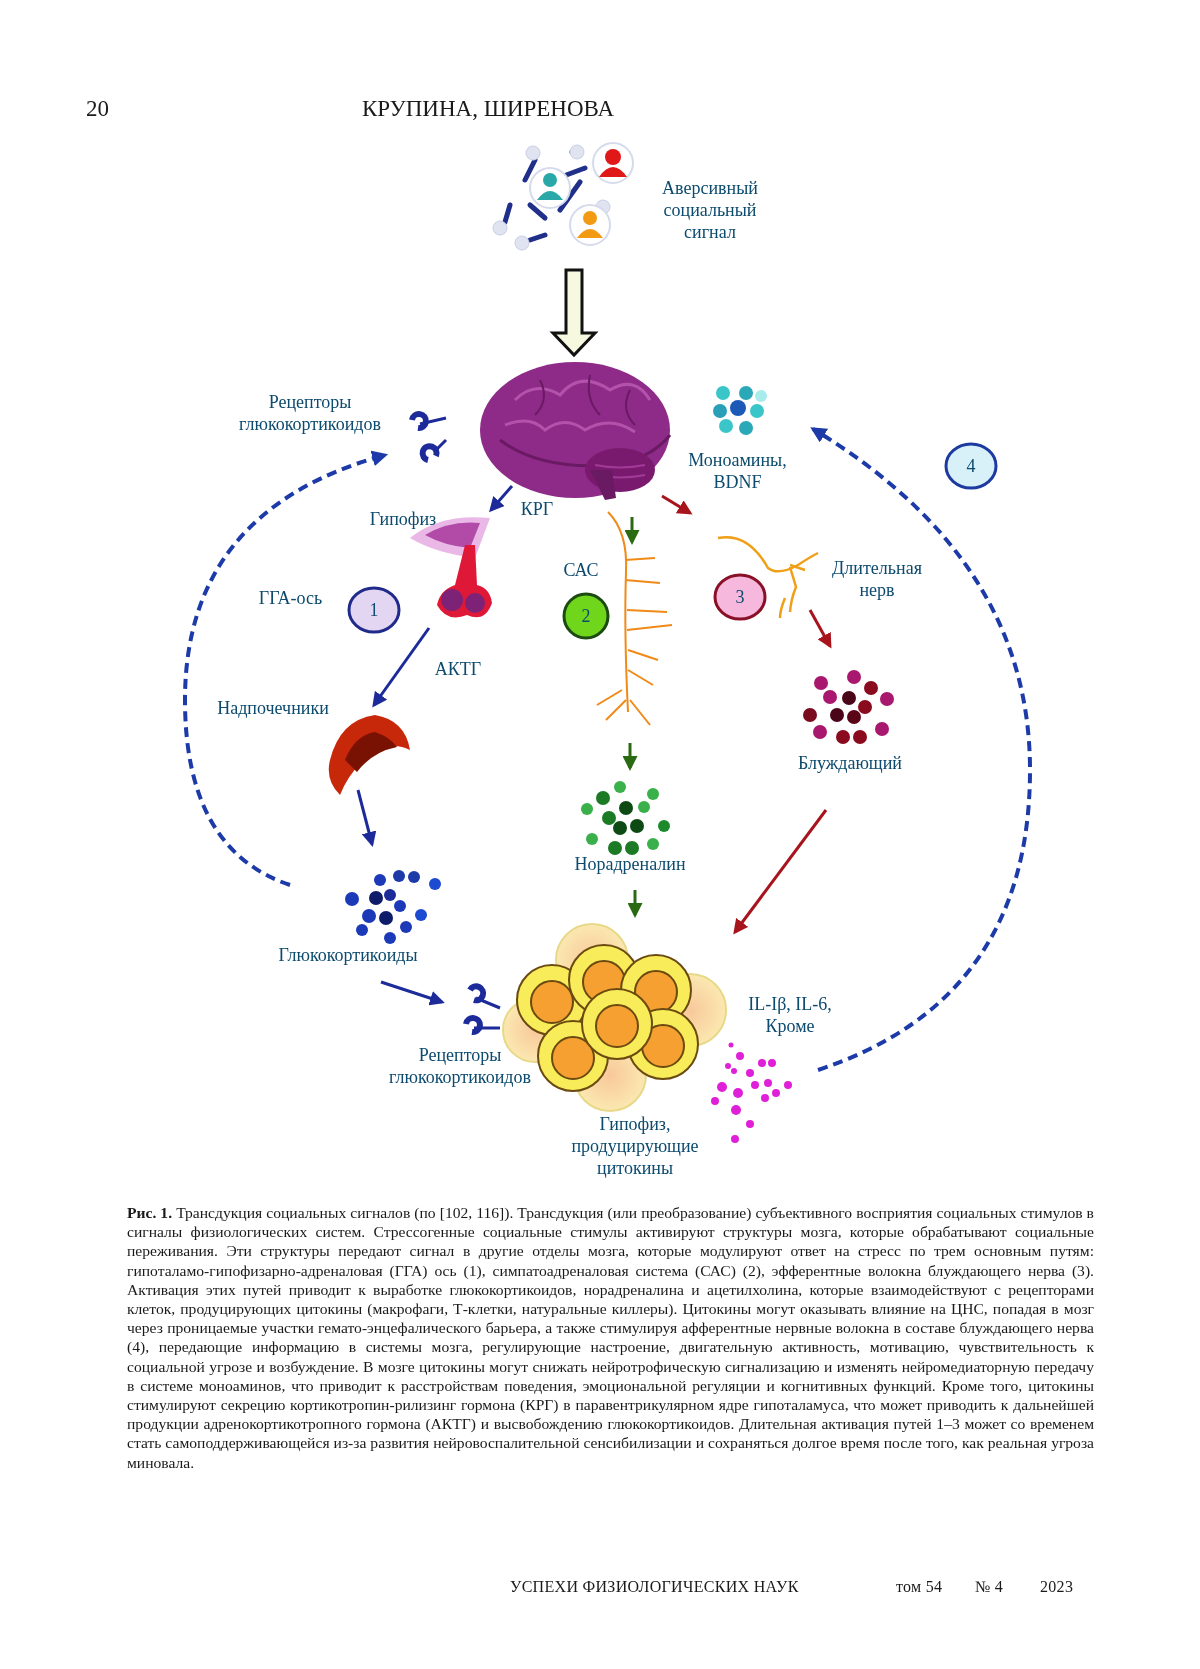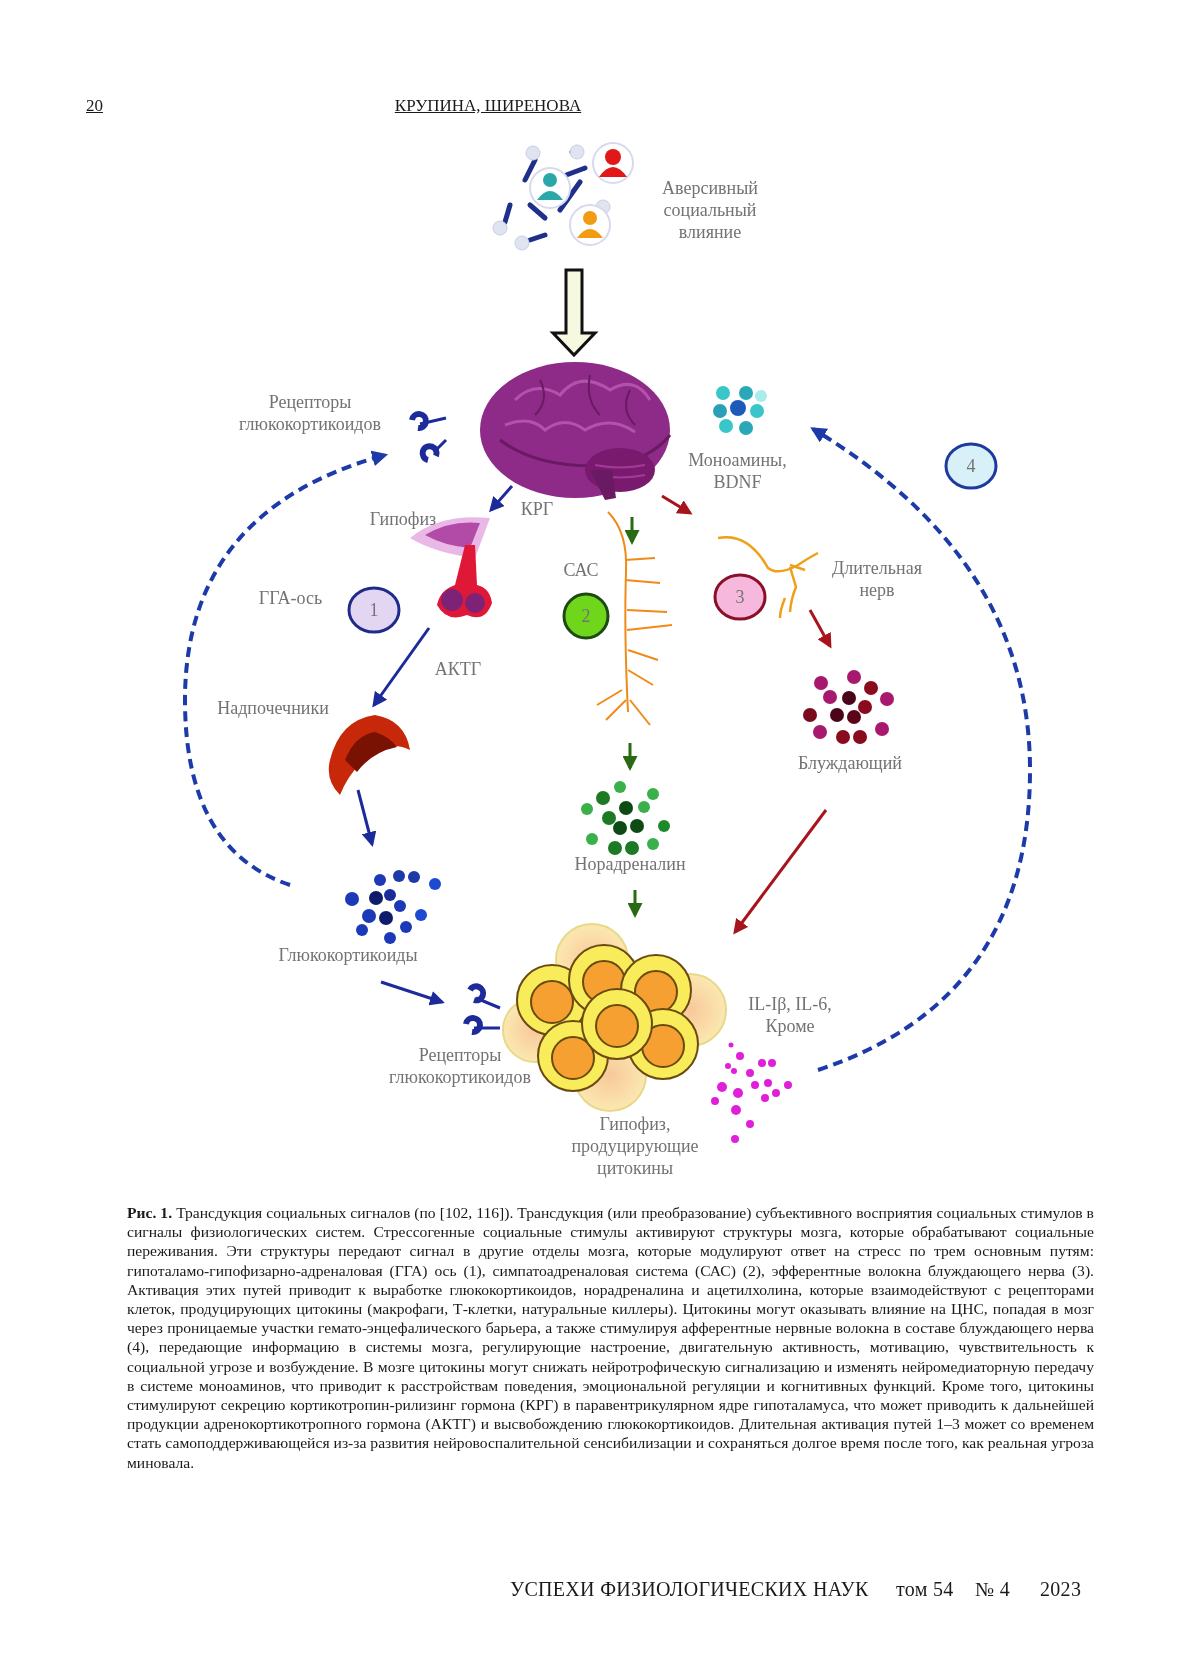--- a/index.html
+++ b/index.html
@@ -1,24 +1,24 @@
 <!DOCTYPE html>
 <html><head>
 <meta charset="utf-8">
 <style>
   html, body { margin: 0; padding: 0; background: #ffffff; }
   body { width: 1200px; height: 1669px; position: relative; overflow: hidden;
          font-family: "Liberation Serif", "DejaVu Serif", serif; color: #1a1a1a; }
   .abs { position: absolute; }
-  .hdr { font-size: 17px; top: 96px; text-decoration: underline; }
-  .lbl { position: absolute; font-size: 18px; line-height: 22px; text-align: center; white-space: nowrap; color: #737373; }
+  .hdr { font-size: 23px; top: 96px; }
+  .lbl { position: absolute; font-size: 18px; line-height: 22px; text-align: center; white-space: nowrap; color: #0c4a6e; }
   .caption { position: absolute; left: 116px; top: 1203px; width: 967px;
              font-size: 15.6px; line-height: 19.2px; text-align: justify; color: #1a1a1a; margin-left: 11px; }
   .caption b { font-weight: bold; }
-  .footer { position: absolute; top: 1578px; font-size: 20px; letter-spacing: 0.3px; }
+  .footer { position: absolute; top: 1578px; font-size: 16px; letter-spacing: 0.3px; }
   svg.fig { position: absolute; left: 0; top: 0; }
 </style>
 </head>
 <body>
 
 <div class="abs hdr" style="left:86px">20</div>
 <div class="abs hdr" style="left:0;width:976px;text-align:center">КРУПИНА, ШИРЕНОВА</div>
 
 <svg class="fig" width="1200" height="1669" viewBox="0 0 1200 1669">
   <defs>
@@ -261,21 +261,21 @@
 </svg>
 
 <div class="lbl" style="left:354px;top:599px;width:40px">1</div>
 <div class="lbl" style="left:566px;top:605px;width:40px">2</div>
 <div class="lbl" style="left:720px;top:586px;width:40px">3</div>
 <div class="lbl" style="left:951px;top:455px;width:40px">4</div>
 
 <div class="lbl" style="left:640px;top:177px;width:140px">
   <div>Аверсивный</div>
   <div>социальный</div>
-  <div>влияние</div>
+  <div>сигнал</div>
 </div>
 <div class="lbl" style="left:225px;top:391px;width:170px">
   <div>Рецепторы</div>
   <div>глюкокортикоидов</div>
 </div>
 <div class="lbl" style="left:670px;top:449px;width:135px">
   <div>Моноамины,</div>
   <div>BDNF</div>
 </div>
 <div class="lbl" style="left:358px;top:508px;width:90px">Гипофиз</div>

